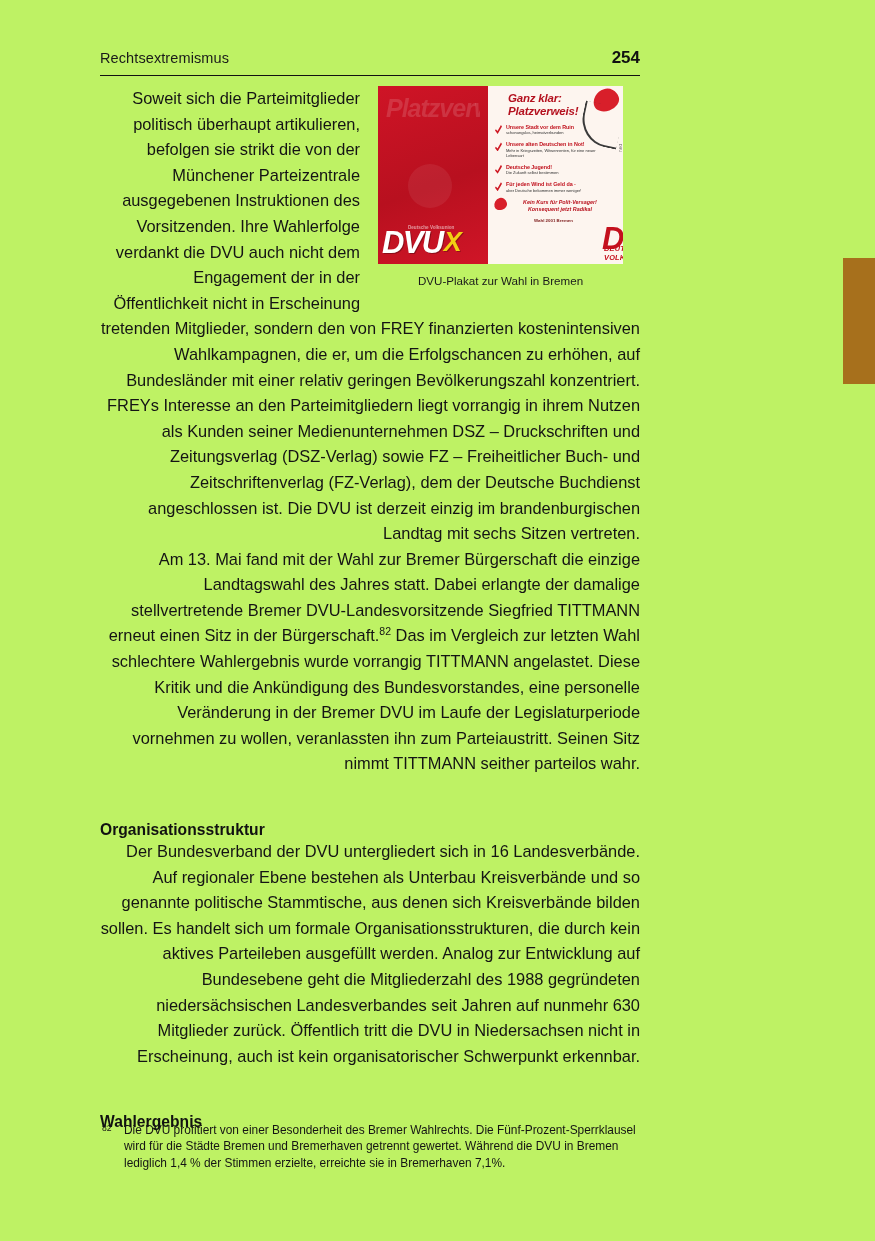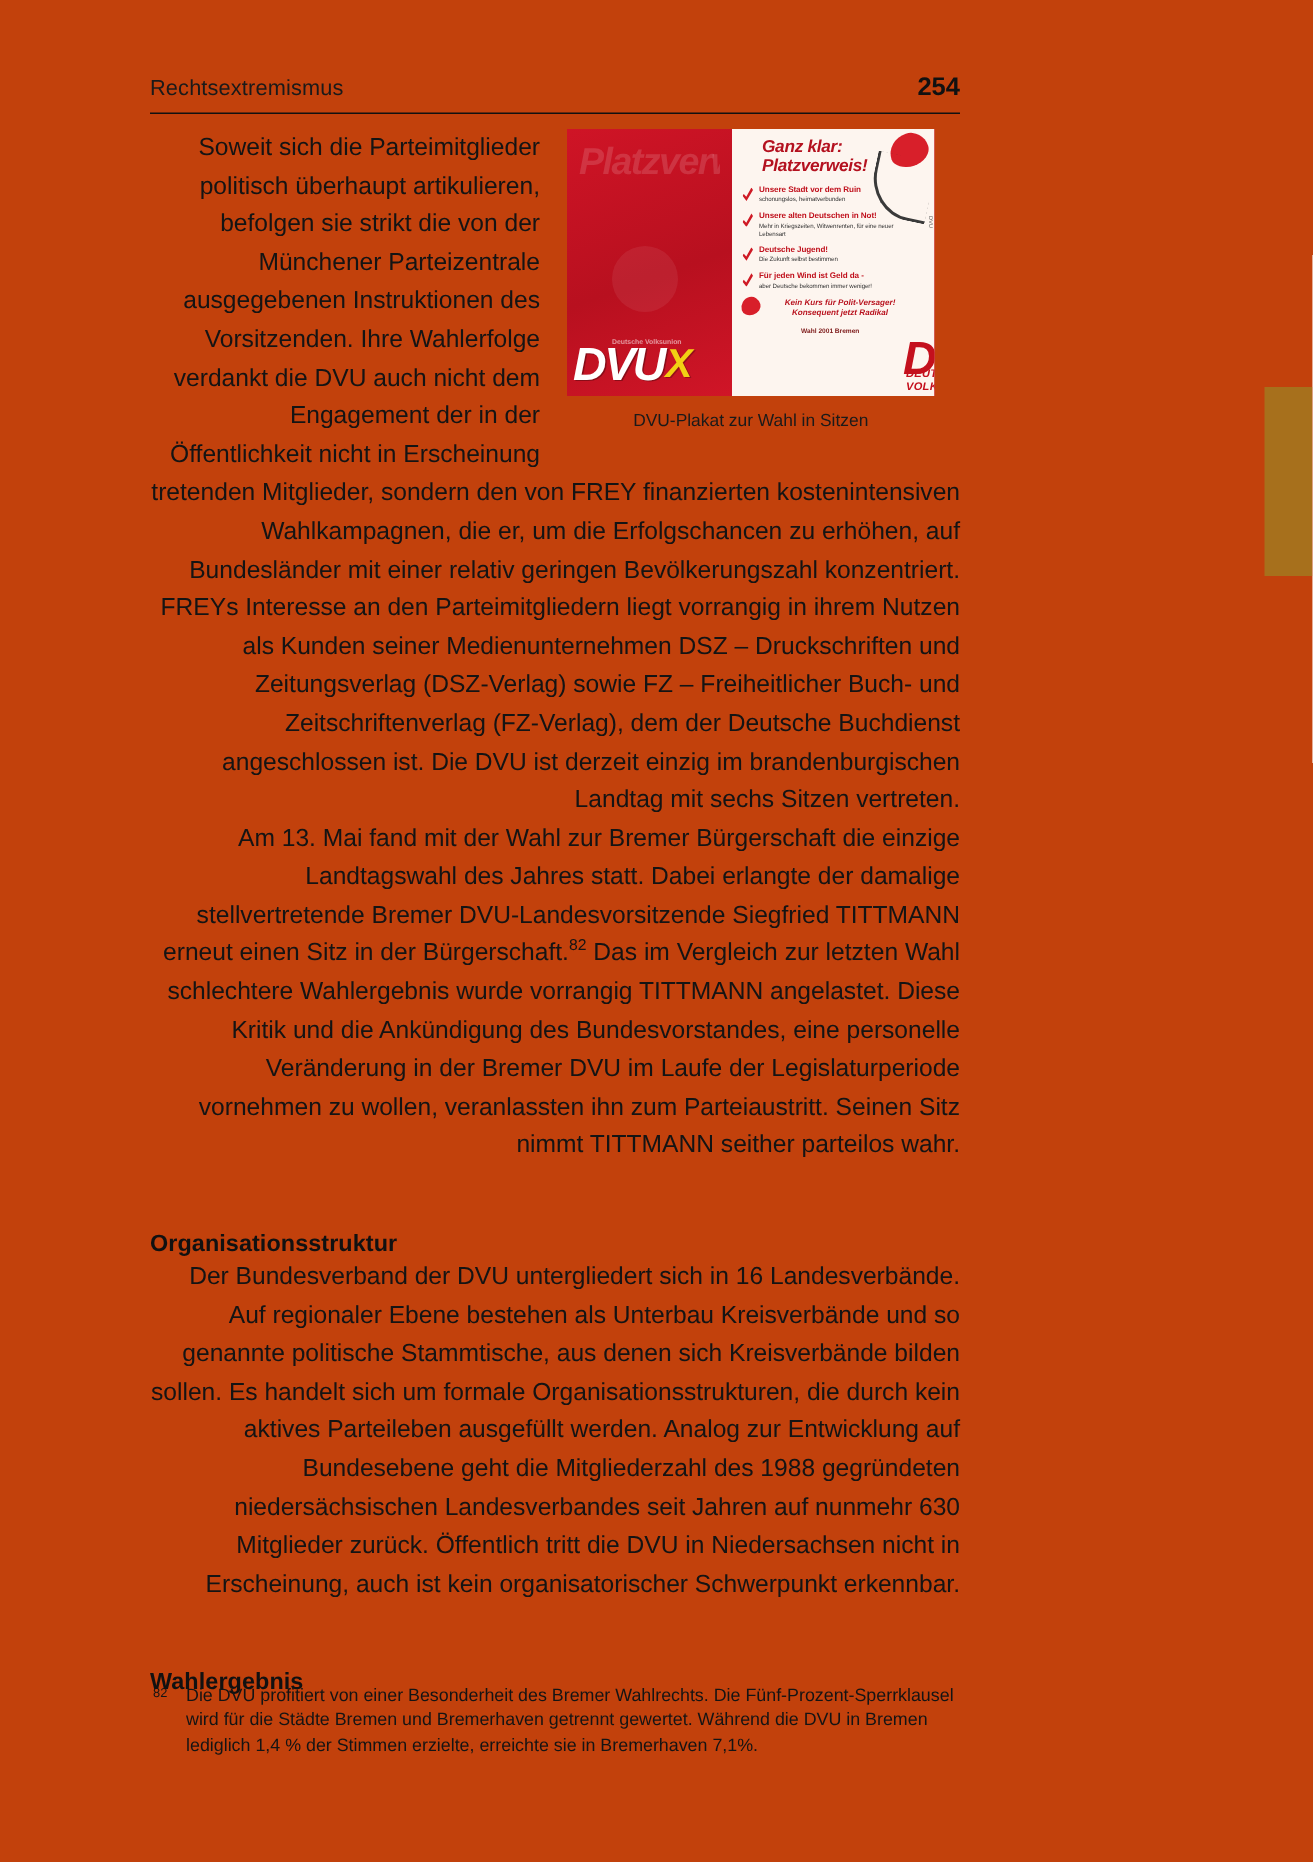--- a/index.html
+++ b/index.html
@@ -9,21 +9,21 @@
     background: #ffffff;
   }
   body {
     font-family: "Liberation Sans", sans-serif;
     color: #1a1a1a;
   }
   .page {
     position: relative;
     width: 875px;
     height: 1241px;
-    background: #c2410c;
+    background: #bef264;
     overflow: hidden;
     box-sizing: border-box;
   }
 
   
   .edge-tab {
     position: absolute;
     right: 0;
     top: 258px;
     width: 32px;
@@ -366,21 +366,21 @@
           <div class="pr-sidebar-text">DVU</div>
 
           <div class="logo-lockup logo-right">
             <span class="logo-dvu">DVU</span>
 
           </div>
           <div class="logo-sub">DEUTSCHE VOLKSUNION</div>
         </div>
 
       </div>
-      <figcaption class="fig-caption">DVU-Plakat zur Wahl in Sitzen</figcaption>
+      <figcaption class="fig-caption">DVU-Plakat zur Wahl in Bremen</figcaption>
     </figure>
 
     <p class="body">Soweit sich die Parteimitglieder politisch überhaupt artikulieren, befolgen sie strikt die von der Münchener Parteizentrale ausgegebenen Instruktionen des Vorsitzenden. Ihre Wahlerfolge verdankt die DVU auch nicht dem Engagement der in der Öffentlichkeit nicht in Erscheinung tretenden Mitglieder, sondern den von FREY finanzierten kostenintensiven Wahlkampagnen, die er, um die Erfolgschancen zu erhöhen, auf Bundesländer mit einer relativ geringen Bevölkerungszahl konzentriert. FREYs Interesse an den Parteimitgliedern liegt vorrangig in ihrem Nutzen als Kunden seiner Medienunternehmen DSZ – Druckschriften und Zeitungsverlag (DSZ-Verlag) sowie FZ – Freiheitlicher Buch- und Zeitschriftenverlag (FZ-Verlag), dem der Deutsche Buchdienst angeschlossen ist. Die DVU ist derzeit einzig im brandenburgischen Landtag mit sechs Sitzen vertreten.</p>
 
     <p class="body indent"><span>Am 13. Mai fand mit der Wahl zur Bremer Bürgerschaft die einzige Landtagswahl des Jahres statt. Dabei erlangte der damalige stellvertretende Bremer DVU-Landesvorsitzende Siegfried TITTMANN erneut einen Sitz in der Bürgerschaft.</span><sup class="fn">82</sup><span> Das im Vergleich zur letzten Wahl schlechtere Wahlergebnis wurde vorrangig TITTMANN angelastet. Diese Kritik und die Ankündigung des Bundesvorstandes, eine personelle Veränderung in der Bremer DVU im Laufe der Legislaturperiode vornehmen zu wollen, veranlassten ihn zum Parteiaustritt. Seinen Sitz nimmt TITTMANN seither parteilos wahr.</span></p>
 
     <h2 class="sec-head gap-before-head">Organisationsstruktur</h2>
 
     <p class="body gap-after-head">Der Bundesverband der DVU untergliedert sich in 16 Landesverbände. Auf regionaler Ebene bestehen als Unterbau Kreisverbände und so genannte politische Stammtische, aus denen sich Kreisverbände bilden sollen. Es handelt sich um formale Organisationsstrukturen, die durch kein aktives Parteileben ausgefüllt werden. Analog zur Entwicklung auf Bundesebene geht die Mitgliederzahl des 1988 gegründeten niedersächsischen Landesverbandes seit Jahren auf nunmehr 630 Mitglieder zurück. Öffentlich tritt die DVU in Niedersachsen nicht in Erscheinung, auch ist kein organisatorischer Schwerpunkt erkennbar.</p>
 

